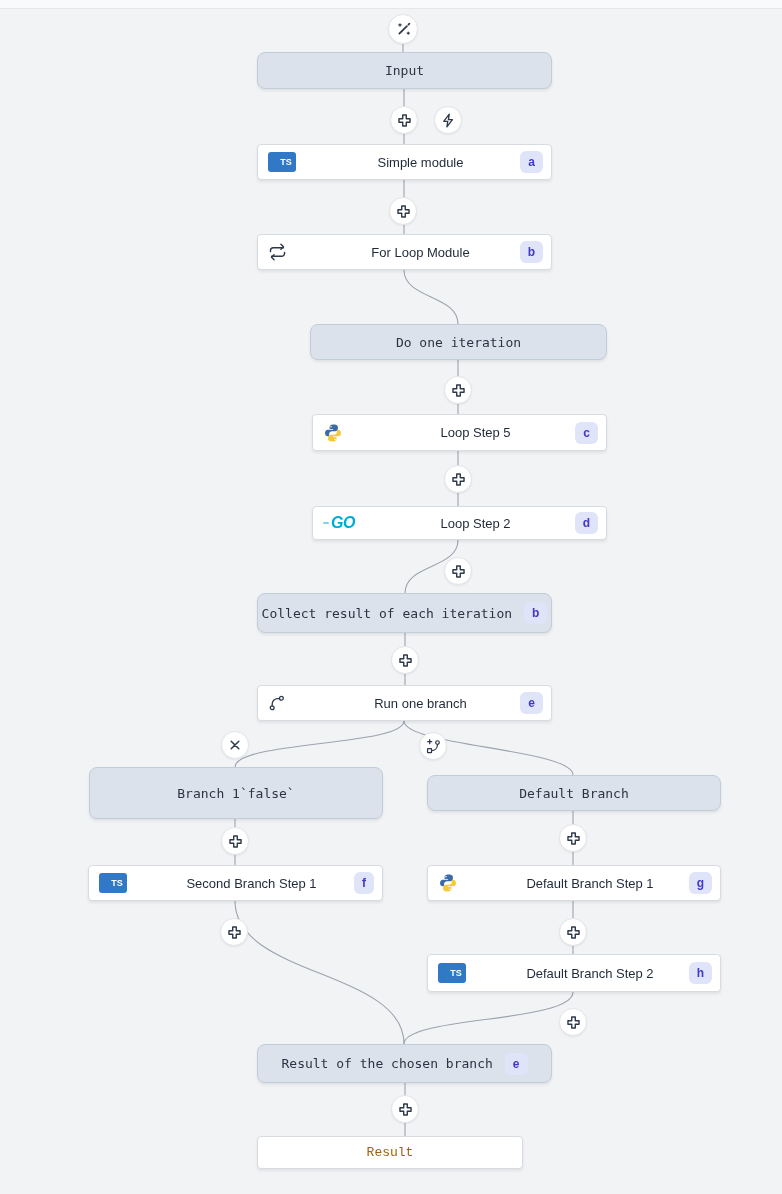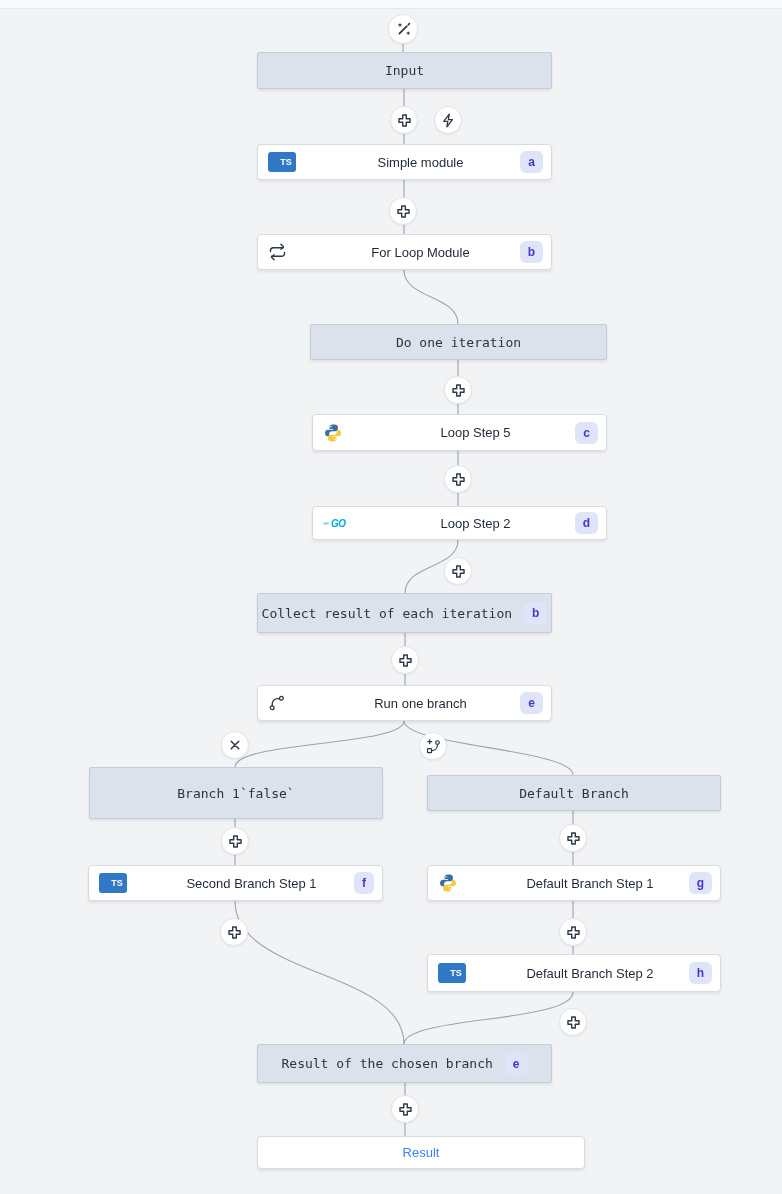--- a/index.html
+++ b/index.html
@@ -5,21 +5,21 @@
   html,body{margin:0;padding:0;background:#f2f3f5;}
   .canvas{position:relative;width:782px;height:1194px;background:#f2f3f5;overflow:hidden;
           font-family:"Liberation Sans",sans-serif;}
   .topbar{position:absolute;left:0;top:0;width:782px;height:9px;background:#f9fafb;
           border-bottom:1px solid #e5e7eb;box-sizing:border-box;}
   .wires{position:absolute;left:0;top:0;z-index:0;}
   .wires path{stroke:#9ca3af;stroke-width:1.1;fill:none;}
 
   .node{position:absolute;z-index:2;display:flex;align-items:center;justify-content:center;
         box-sizing:border-box;cursor:pointer;}
-  .node.header{background:#dbe2ec;border:1px solid #c2cdda;border-radius:2px;
+  .node.header{background:#dbe2ec;border:1px solid #c2cdda;border-radius:8px;
         font-family:"DejaVu Sans Mono","Liberation Mono",monospace;font-size:13px;color:#2b3443;
         box-shadow:0 2px 3px rgba(15,23,42,.08);}
   .node.step{background:#ffffff;border:1px solid #d8dbdf;border-radius:4px;
         font-size:13px;color:#1f2937;box-shadow:0 2px 3px rgba(15,23,42,.08);}
   .step .label{position:absolute;left:0;right:0;text-align:center;pointer-events:none;padding-left:32px;}
   .step .lang{position:absolute;left:10px;top:50%;transform:translateY(-50%);
         display:flex;align-items:center;}
   .step .badge-slot{position:absolute;right:8px;top:50%;transform:translateY(-50%);}
   .badge{display:inline-block;background:#e0e4f9;color:#4338ca;font-family:"Liberation Sans",sans-serif;
         font-weight:bold;font-size:12px;line-height:1;padding:5px 8px;border-radius:6px;}
@@ -28,21 +28,21 @@
 
   .cbtn{position:absolute;z-index:3;width:28px;height:28px;border-radius:50%;background:#fff;
         border:1px solid #e3e5e9;display:flex;align-items:center;justify-content:center;
         box-shadow:0 1px 2px rgba(15,23,42,.07);padding:0;cursor:pointer;}
   .ic{display:block;}
 
   .ts-box{display:flex;align-items:center;justify-content:center;width:20px;height:20px;
         background:#3178c6;color:#fff;border-radius:3px;font-size:9px;font-weight:bold;
         font-family:"Liberation Sans",sans-serif;padding-left:8px;}
   .go-box{display:flex;align-items:center;color:#00acd7;font-weight:bold;font-style:italic;
-        font-size:10px;letter-spacing:-0.5px;font-family:"Liberation Sans",sans-serif;}
+        font-size:16px;letter-spacing:-0.5px;font-family:"Liberation Sans",sans-serif;}
   .go-dash{display:inline-block;width:6px;height:2px;background:#7fd4ea;margin-right:2px;border-radius:1px;}
 </style>
 </head>
 <body>
 
 <svg width="0" height="0" style="position:absolute" aria-hidden="true">
   <defs>
     <symbol id="ic-plus" viewBox="0 0 16 16">
       <path d="M6.1 2.1h3.8v4h4v3.8h-4v4H6.1v-4h-4V6.1h4z" fill="#ffffff" stroke="#2d3848" stroke-width="1.5" stroke-linejoin="round"></path>
     </symbol>
@@ -293,16 +293,16 @@
     <span>Result of the chosen branch</span>
     <span class="badge badge-inline">e</span>
   </div>
 
   <button class="cbtn" style="left:391px;top:1095px">
     <svg class="ic" width="15" height="15">
         <use href="#ic-plus"></use>
       </svg>
   </button>
 
-  <div class="node step" style="left:257px;top:1136px;width:328px;height:33px;font-family:Liberation Sans, sans-serif;color:#3b82f6">
+  <div class="node step" style="left:257px;top:1136px;width:266px;height:33px;font-family:Liberation Mono, monospace;color:#a16207">
     <span>Result</span>
   </div>
 </div>
 
 </body></html>

